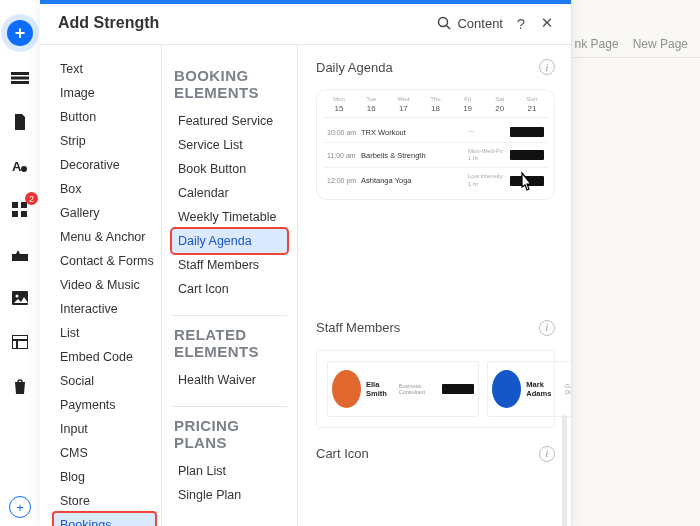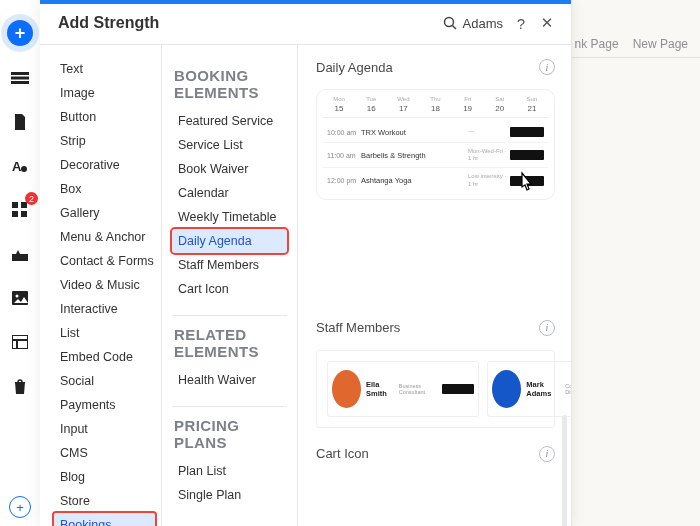--- a/index.html
+++ b/index.html
@@ -142,21 +142,21 @@
 
   <div class="panel">
     <div class="topbar"></div>
     <div class="panel-head">
       <div class="panel-title">Add Strength</div>
       <div class="search">
         <svg width="14" height="14">
             <circle cx="6" cy="6" r="4.5" fill="none" stroke="#444" stroke-width="1.5"></circle>
             <line x1="9.5" y1="9.5" x2="13" y2="13" stroke="#444" stroke-width="1.5"></line>
           </svg>
-        <span>Adams</span>
+        <span>Content</span>
       </div>
       <div class="hdr-icon">?</div>
       <div class="hdr-icon">✕</div>
     </div>
 
     <div class="panel-body">
       <div class="col col1" id="col-cats">
           <div class="cat">Text</div>
           <div class="cat">Image</div>
           <div class="cat">Button</div>
@@ -175,21 +175,21 @@
           <div class="cat">Input</div>
           <div class="cat">CMS</div>
           <div class="cat">Blog</div>
           <div class="cat">Store</div>
           <div class="cat selected hl">Bookings</div>
         </div>
       <div class="col col2" id="col-subs">
           <div class="grp-title">BOOKING ELEMENTS</div>
           <div class="sub">Featured Service</div>
           <div class="sub">Service List</div>
-          <div class="sub">Book Waiver</div>
+          <div class="sub">Book Button</div>
           <div class="sub">Calendar</div>
           <div class="sub">Weekly Timetable</div>
           <div class="sub selected hl">Daily Agenda</div>
           <div class="sub">Staff Members</div>
           <div class="sub">Cart Icon</div>
           <hr class="grp-sep">
           <div class="grp-title">RELATED ELEMENTS</div>
           <div class="sub">Health Waiver</div>
           <hr class="grp-sep">
           <div class="grp-title">PRICING PLANS</div>

